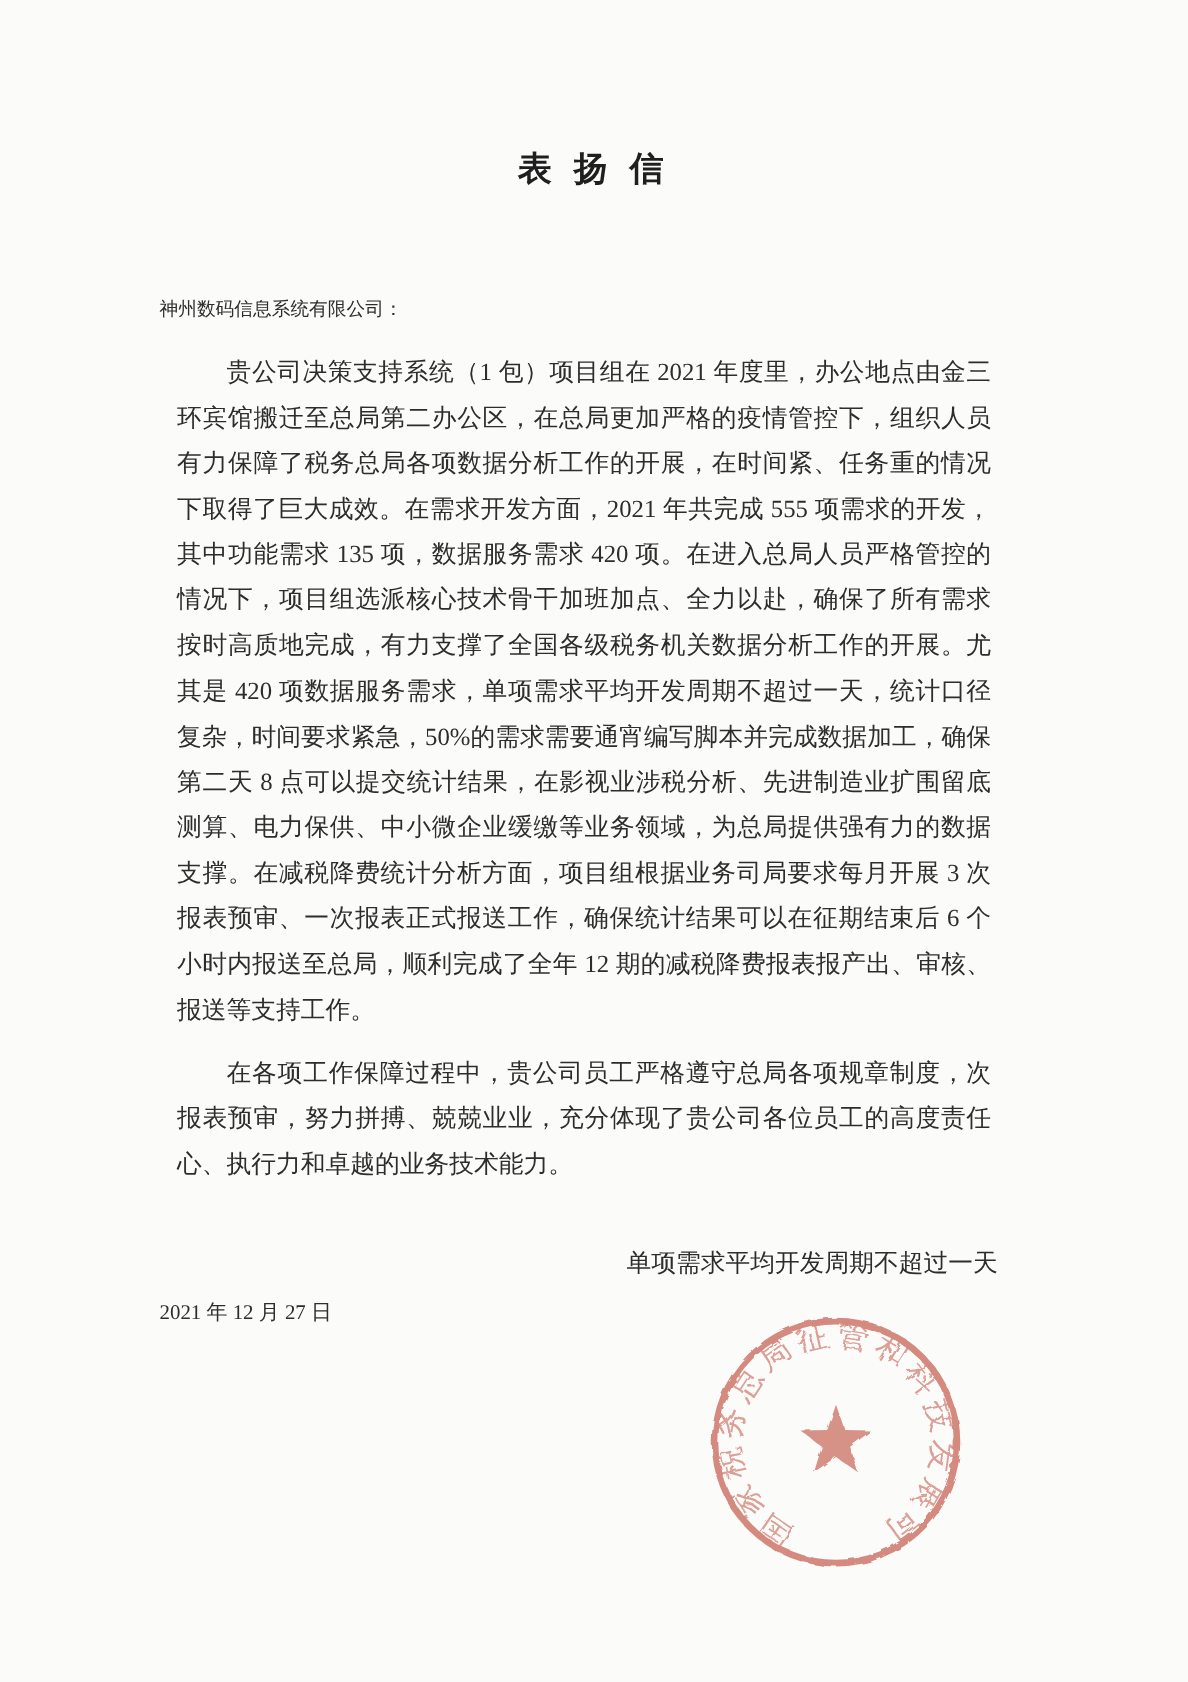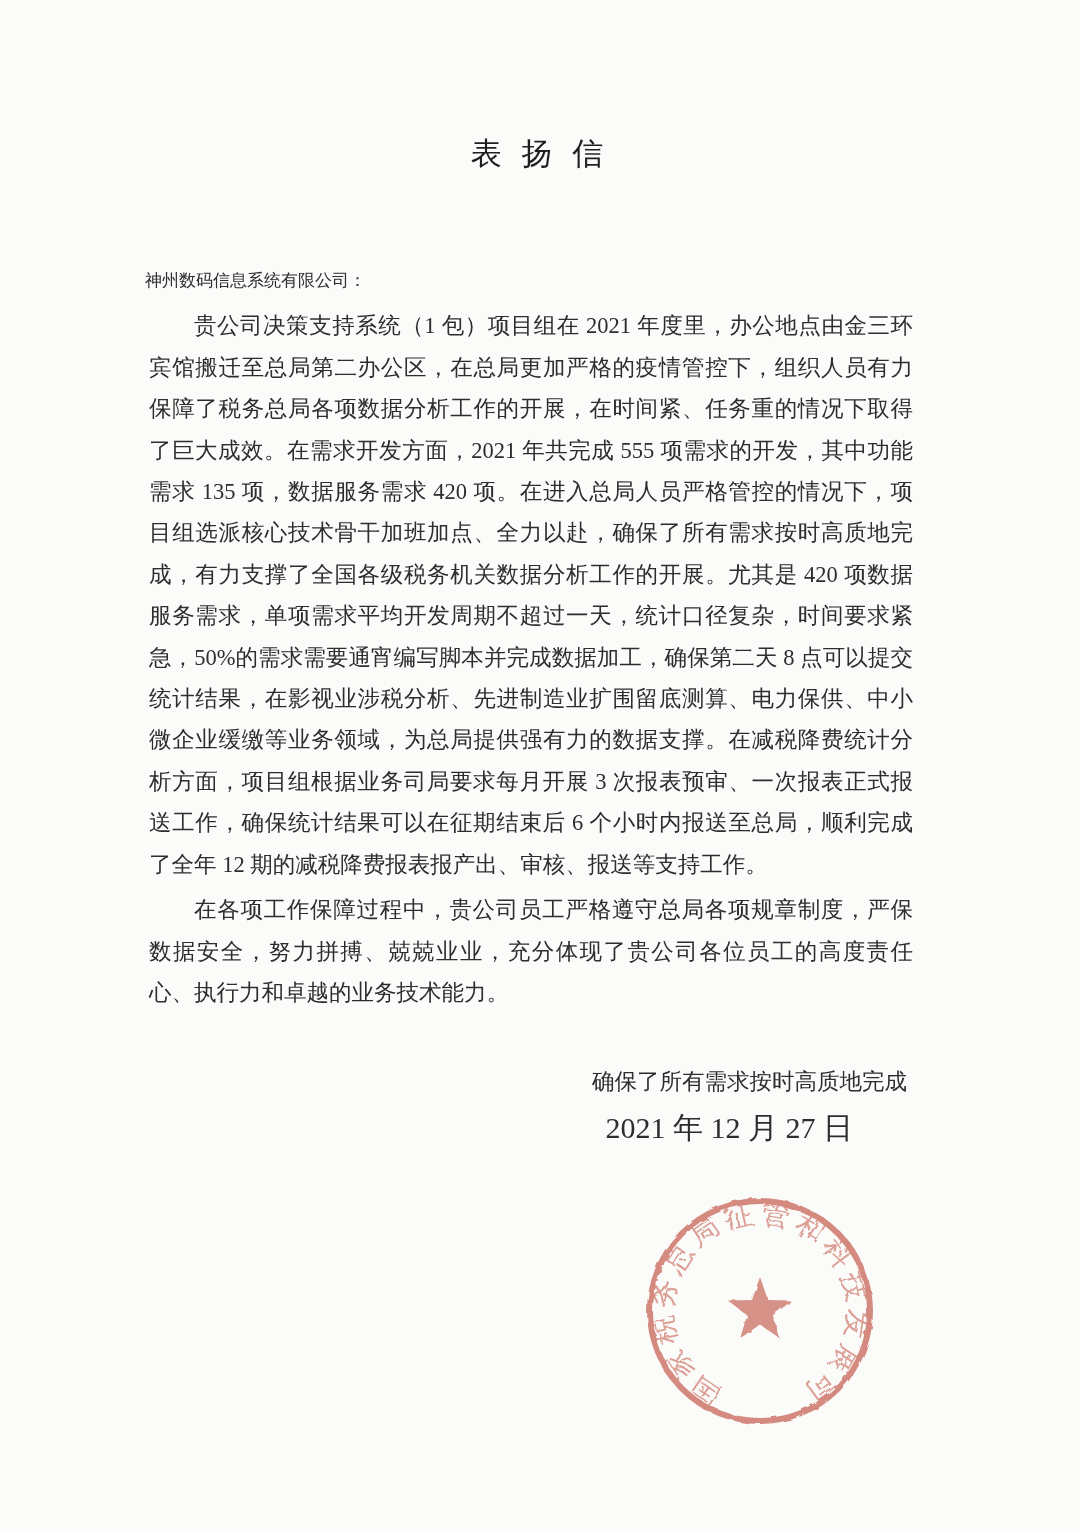--- a/index.html
+++ b/index.html
@@ -15,56 +15,55 @@
     background: #fbfbfa;
     color: #2d2d2d;
     font-family: "Liberation Serif", "DejaVu Serif", serif;
     overflow: hidden;
   }
   .doc-title {
     margin: 0;
     padding-top: 134px;
     text-align: center;
     font-size: 31px;
-    font-weight: normal;
+    font-weight: bold;
     line-height: 40px;
     letter-spacing: 6px;
     color: #1f1f1f;
   }
   .content {
     margin: 0 163px 0 145px; 
   }
   .salutation {
     margin: 86px 0 0 0;
     font-size: 17px;
     line-height: 41.4px;
   }
   .body-para {
-    margin: 4px;
+    margin: 16px;
     font-size: 22.5px;
     line-height: 41.4px;
     text-align: justify;
     text-indent: 2em;
   }
   .sign-block {
     position: relative;
     margin-top: 46px;
   }
   .signature {
     margin: 0;
     font-size: 22.5px;
     line-height: 46px;
     text-align: right;
     padding-right: 10px;
   }
   .sign-date {
     margin: 0;
-    font-size: 30px;
+    font-size: 19px;
     line-height: 46px;
-    text-align: right;
     padding-right: 64px;
   }
   .seal {
     position: absolute;
     left: 640px;
     top: 1191px;
     width: 240px;
     height: 240px;
     mix-blend-mode: multiply;
     opacity: 0.82;
@@ -74,24 +73,24 @@
 </head>
 <body>
 
 <div class="page">
 
   <h1 class="doc-title">表 扬 信</h1>
 
   <div class="content">
     <p class="salutation">神州数码信息系统有限公司：</p>
     <p class="body-para">贵公司决策支持系统（1 包）项目组在 2021 年度里，办公地点由金三环宾馆搬迁至总局第二办公区，在总局更加严格的疫情管控下，组织人员有力保障了税务总局各项数据分析工作的开展，在时间紧、任务重的情况下取得了巨大成效。在需求开发方面，2021 年共完成 555 项需求的开发，其中功能需求 135 项，数据服务需求 420 项。在进入总局人员严格管控的情况下，项目组选派核心技术骨干加班加点、全力以赴，确保了所有需求按时高质地完成，有力支撑了全国各级税务机关数据分析工作的开展。尤其是 420 项数据服务需求，单项需求平均开发周期不超过一天，统计口径复杂，时间要求紧急，50%的需求需要通宵编写脚本并完成数据加工，确保第二天 8 点可以提交统计结果，在影视业涉税分析、先进制造业扩围留底测算、电力保供、中小微企业缓缴等业务领域，为总局提供强有力的数据支撑。在减税降费统计分析方面，项目组根据业务司局要求每月开展 3 次报表预审、一次报表正式报送工作，确保统计结果可以在征期结束后 6 个小时内报送至总局，顺利完成了全年 12 期的减税降费报表报产出、审核、报送等支持工作。</p>
-    <p class="body-para">在各项工作保障过程中，贵公司员工严格遵守总局各项规章制度，严保数据安全，努力拼搏、兢兢业业，充分体现了贵公司各位员工的高度责任心、执行力和卓越的业务技术能力。</p>
+    <p class="body-para">在各项工作保障过程中，贵公司员工严格遵守总局各项规章制度，次报表预审，努力拼搏、兢兢业业，充分体现了贵公司各位员工的高度责任心、执行力和卓越的业务技术能力。</p>
 
     <div class="sign-block">
-      <p class="signature">确保了所有需求按时高质地完成</p>
+      <p class="signature">单项需求平均开发周期不超过一天</p>
       <p class="sign-date">2021 年 12 月 27 日</p>
     </div>
   </div>
 
   <svg class="seal" viewBox="0 0 240 240" xmlns="http://www.w3.org/2000/svg" aria-hidden="true">
     <defs>
       <filter id="stampRough" x="-10%" y="-10%" width="120%" height="120%">
         <feTurbulence type="fractalNoise" baseFrequency="0.09" numOctaves="2" seed="7" result="noise"></feTurbulence>
         <feDisplacementMap in="SourceGraphic" in2="noise" scale="4"></feDisplacementMap>
       </filter>

